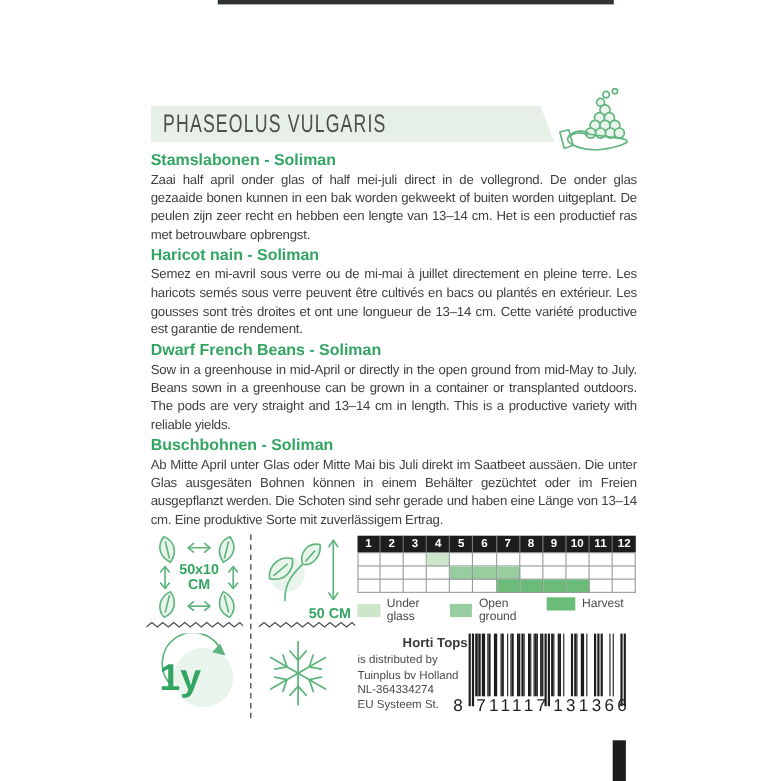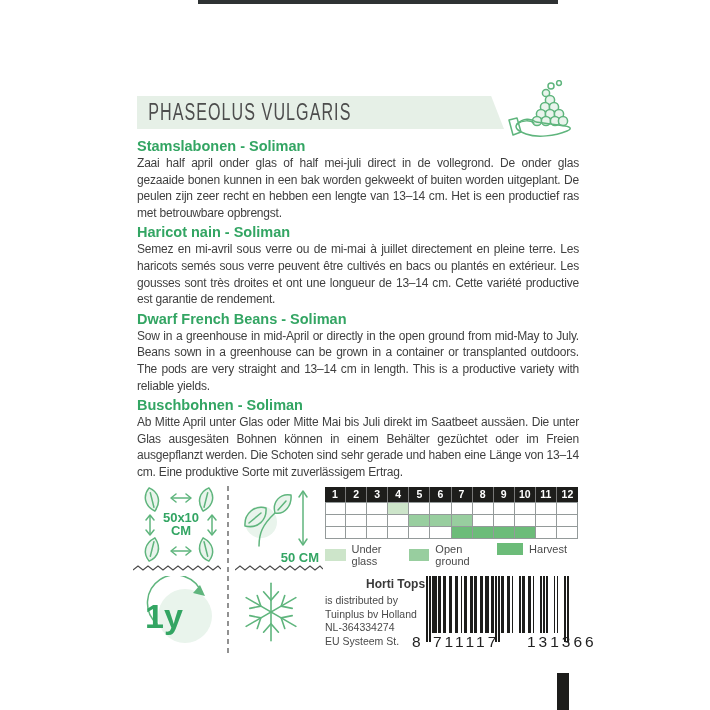--- a/index.html
+++ b/index.html
@@ -58,21 +58,21 @@
   
   .barcode{position:absolute;left:101px;top:89px;width:146px;}
   .bars{display:flex;align-items:flex-start;}
   .bc-module{width:1.5px;height:57px;}
   .bc-module.bar{background:var(--bar-color);}
   .bc-module.guard{height:66px;}
   .bc-digits{position:absolute;top:56px;left:0;width:142px;height:18px;
              font-size:15.5px;color:#222;}
   .bc-lead{position:absolute;left:-14px;top:1px;}
   .bc-g1{position:absolute;left:7px;top:1px;width:62px;text-align:center;letter-spacing:3px;}
-  .bc-g2{position:absolute;left:77px;top:1px;width:62px;text-align:right;letter-spacing:3px;margin-left:24px;}
+  .bc-g2{position:absolute;left:77px;top:1px;width:62px;text-align:right;letter-spacing:3px;}
   .print-mark{position:absolute;left:557px;top:673px;width:12px;height:37px;background:#1d1d1b;}
 </style>
 </head>
 <body>
 
 <div class="page">
 
   <div class="top-strip"></div>
 
   <div class="banner">

